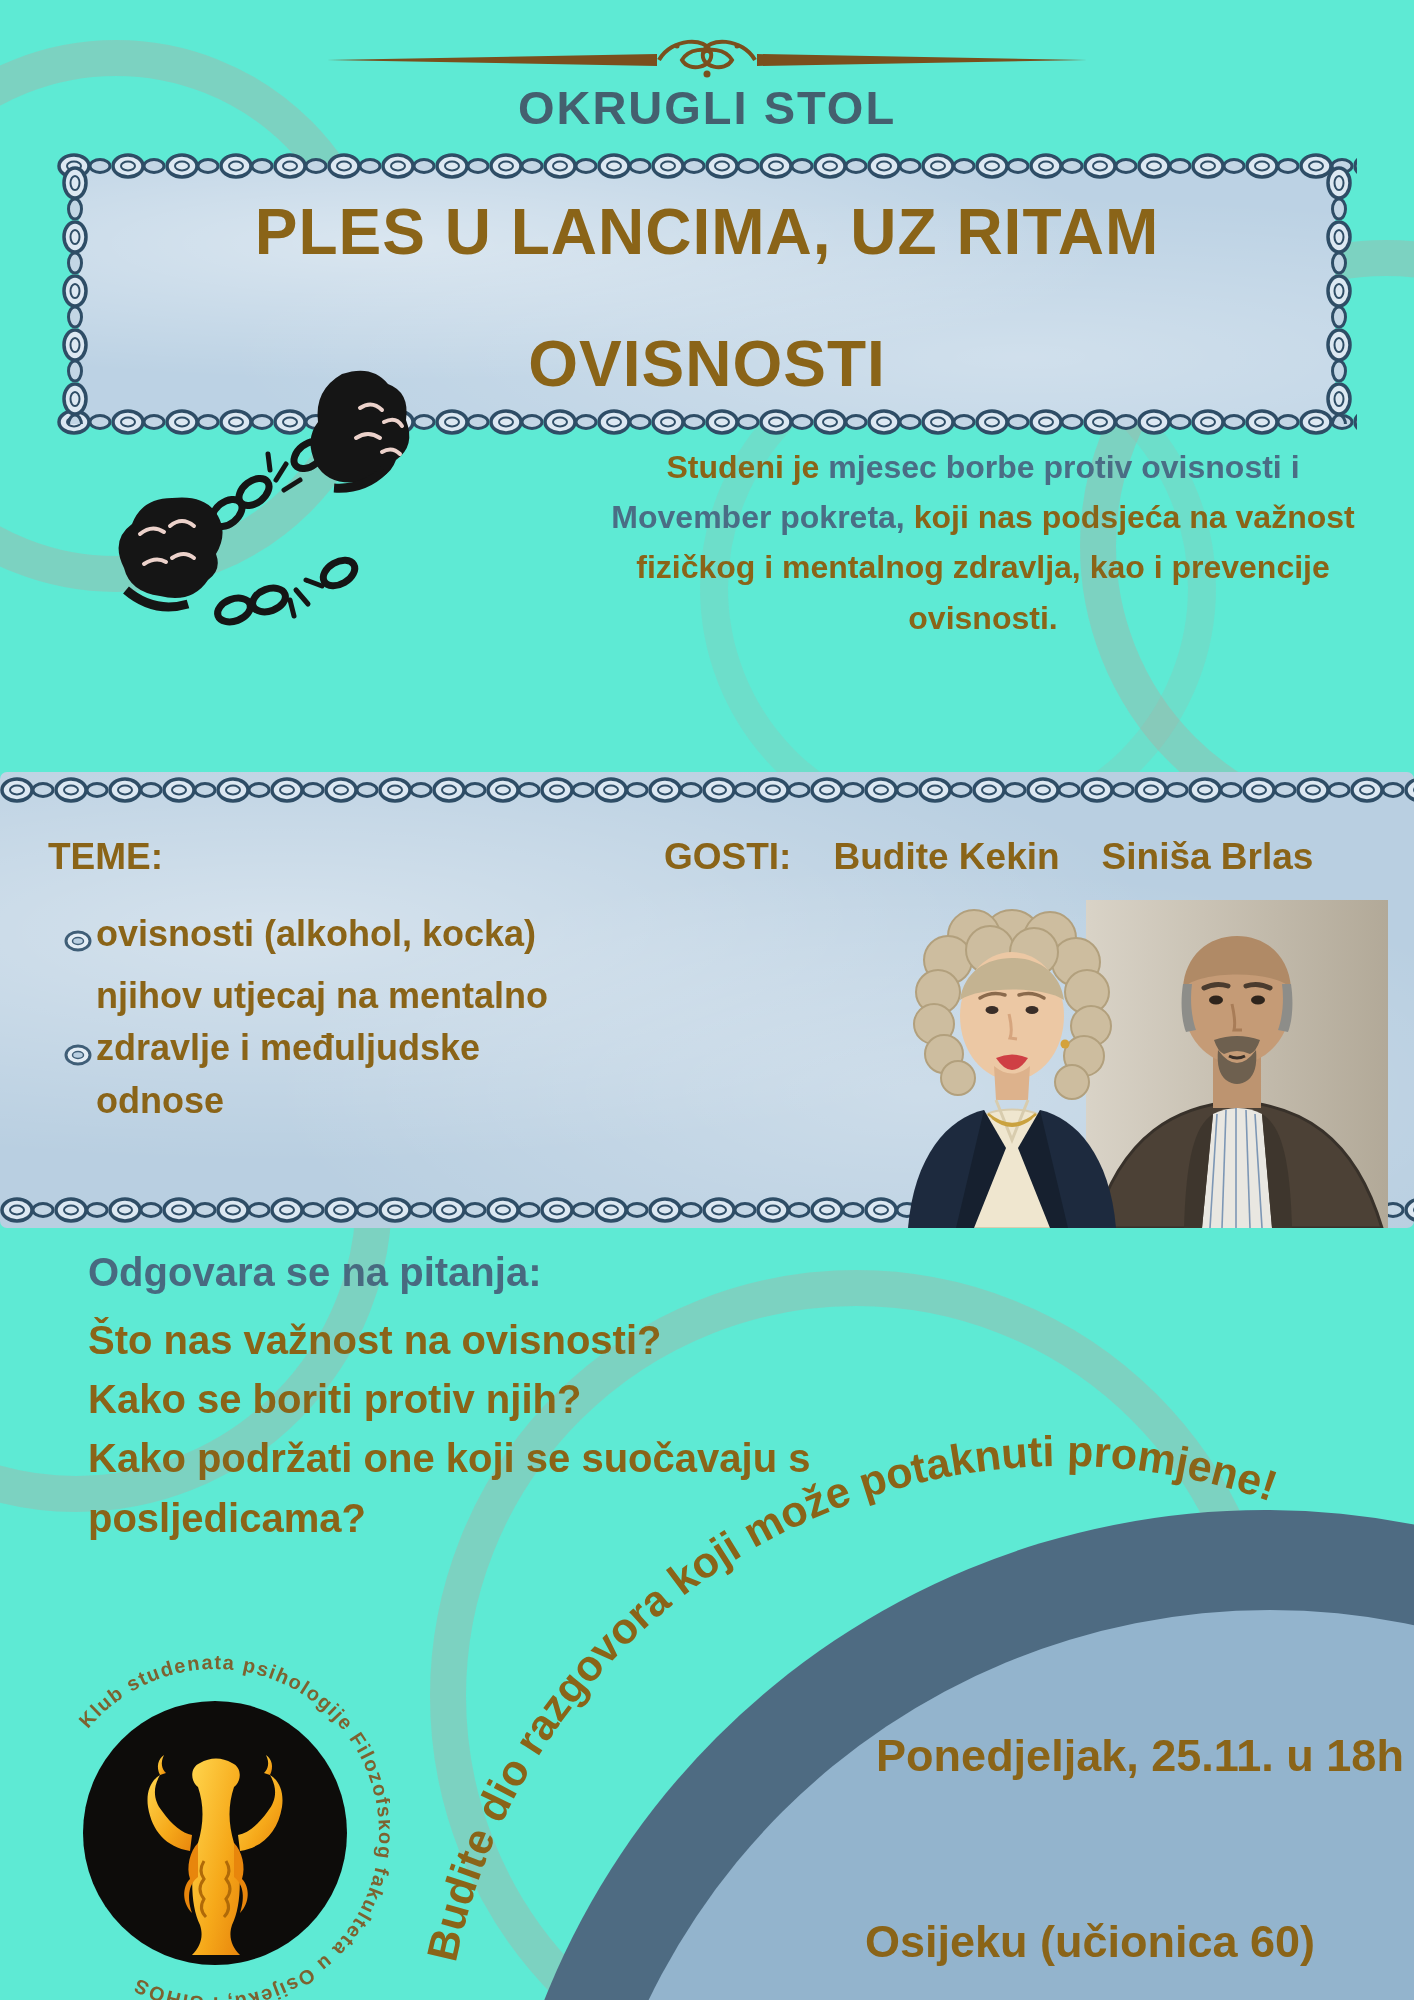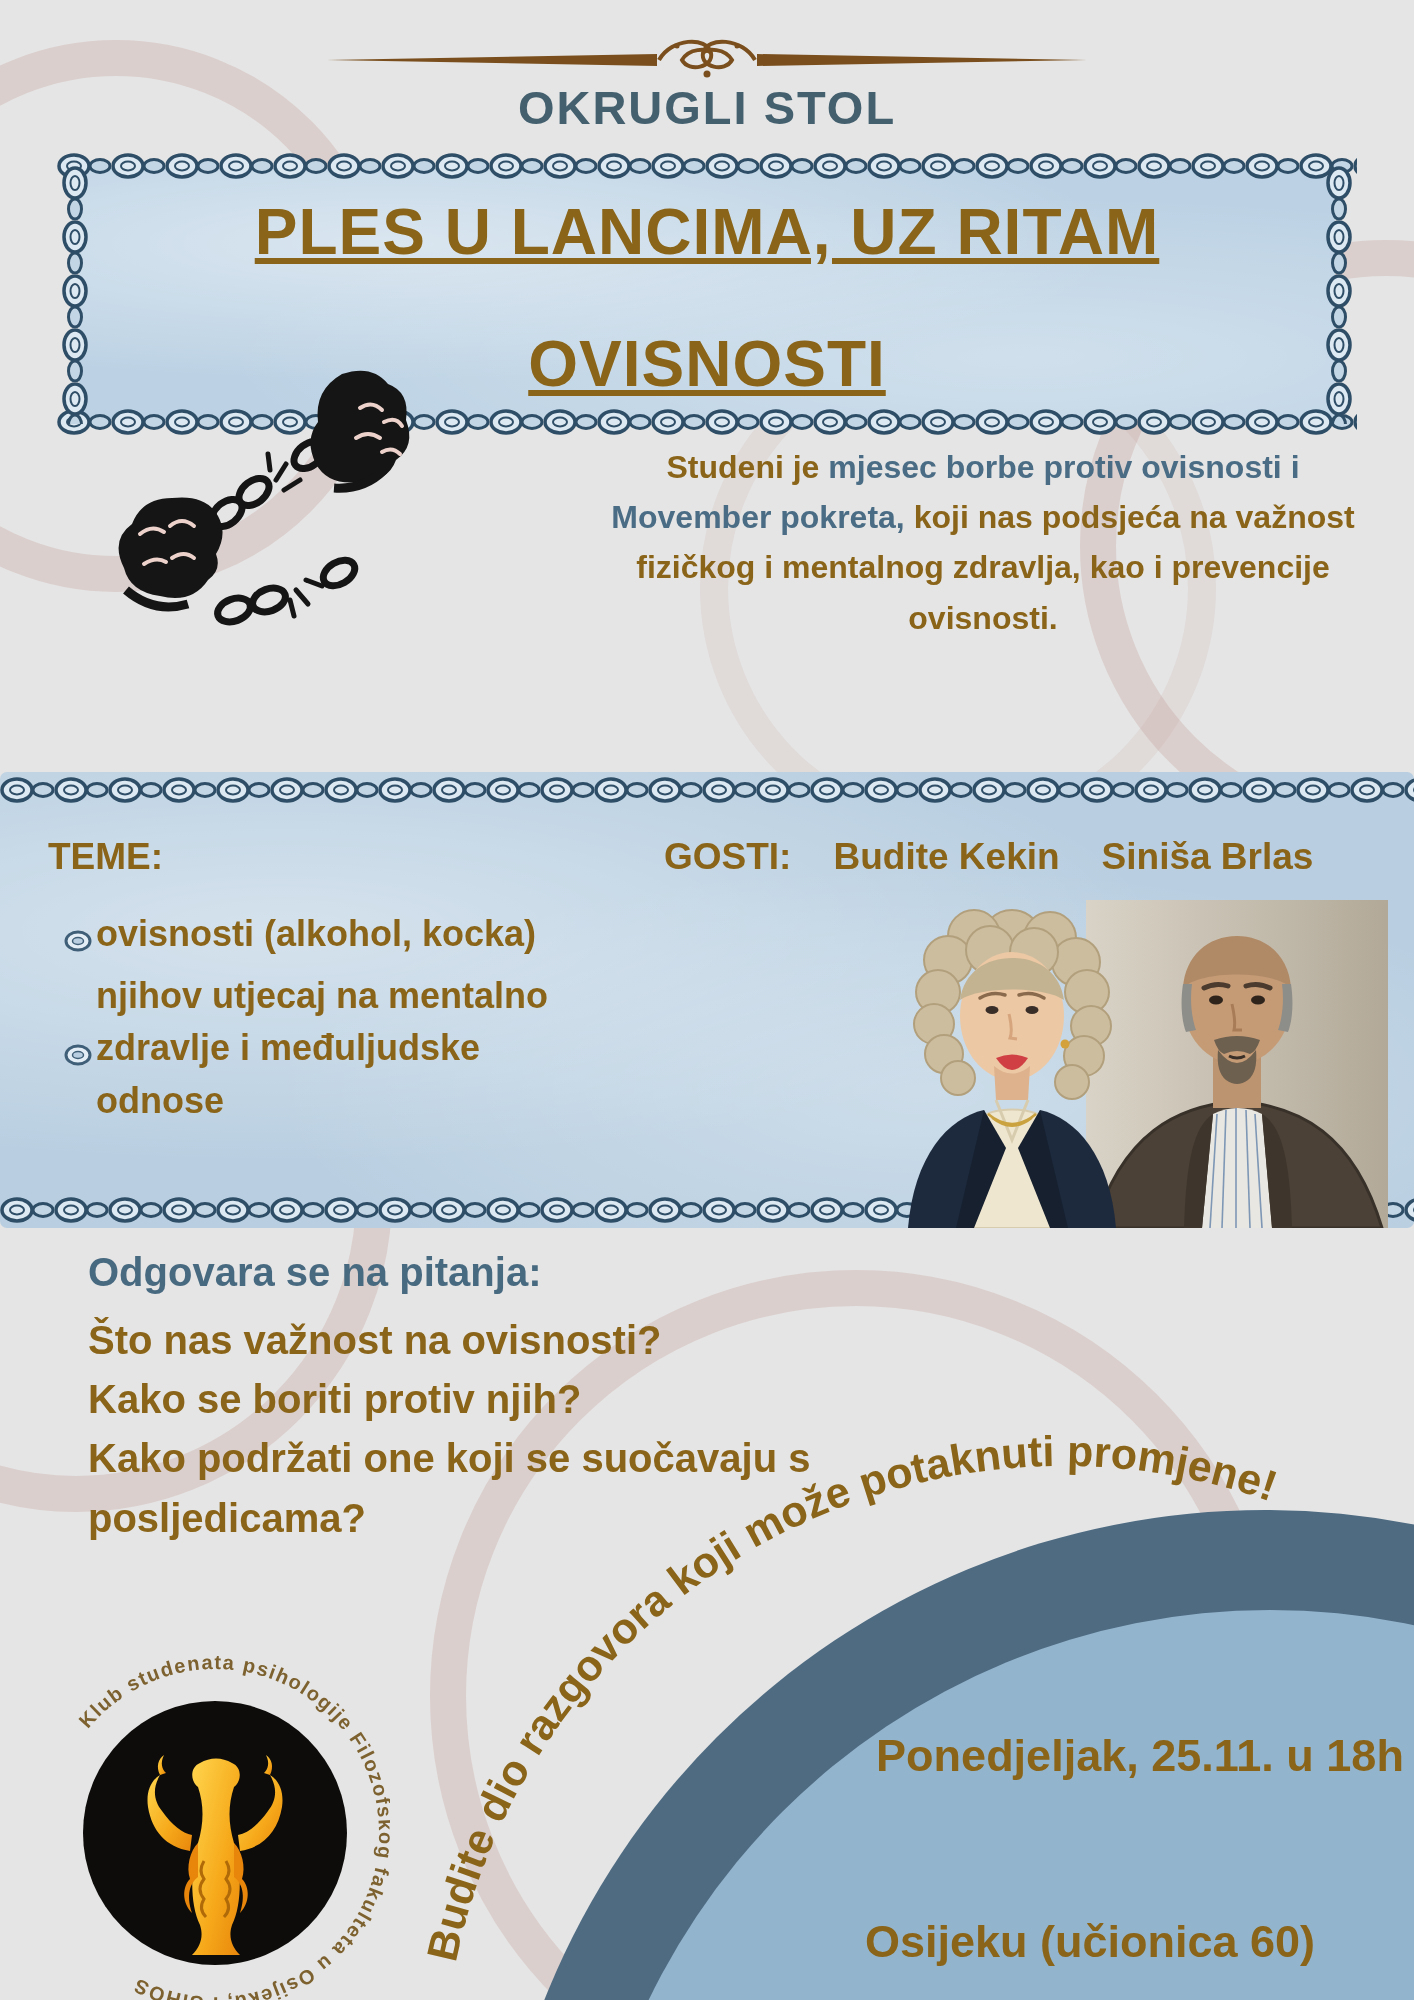--- a/index.html
+++ b/index.html
@@ -1,18 +1,18 @@
 <!DOCTYPE html>
 <html><head>
 <meta charset="utf-8">
 <style>
   html,body{margin:0;padding:0;background:#9a8f8c;}
   .poster{
     position:relative;width:1414px;height:2000px;margin:0 auto;
-    background:#e5e5e5;overflow:hidden;
+    background:#5eead4;overflow:hidden;
     font-family:"Liberation Sans", sans-serif;
   }
   .swirl{position:absolute;border-radius:50%;border:36px solid rgba(197,157,150,.30);z-index:0;}
   .layer{position:absolute;z-index:2;}
   
   .ornament{left:327px;top:36px;width:760px;height:48px;}
   .event-type{
     left:0;top:80px;width:1414px;text-align:center;
     font-size:47px;font-weight:800;letter-spacing:2px;color:#44606f;
   }
@@ -21,21 +21,21 @@
   .title-box .inner{
     position:absolute;left:22px;top:20px;right:22px;bottom:20px;
     background:
       radial-gradient(ellipse at 25% 30%, rgba(255,255,255,.45), rgba(255,255,255,0) 55%),
       radial-gradient(ellipse at 75% 75%, rgba(255,255,255,.30), rgba(255,255,255,0) 60%),
       #bcd2e4;
   }
   .chain-strip{position:absolute;z-index:3;}
   .main-title{
     position:absolute;left:40px;right:40px;z-index:4;text-align:center;
-    font-size:64px;font-weight:800;letter-spacing:1px;color:#8a6418;line-height:1;text-decoration:underline;
+    font-size:64px;font-weight:800;letter-spacing:1px;color:#8a6418;line-height:1;
   }
   .main-title.l1{top:52px;}
   .main-title.l2{top:156px;margin-top:28px;}
   
   .fists{left:84px;top:338px;width:356px;height:312px;}
   .intro{
     left:588px;top:442px;width:790px;text-align:center;
     font-size:32px;font-weight:800;line-height:1.57;color:#8a6418;
   }
   .intro .blue{color:#4a6d85;}

